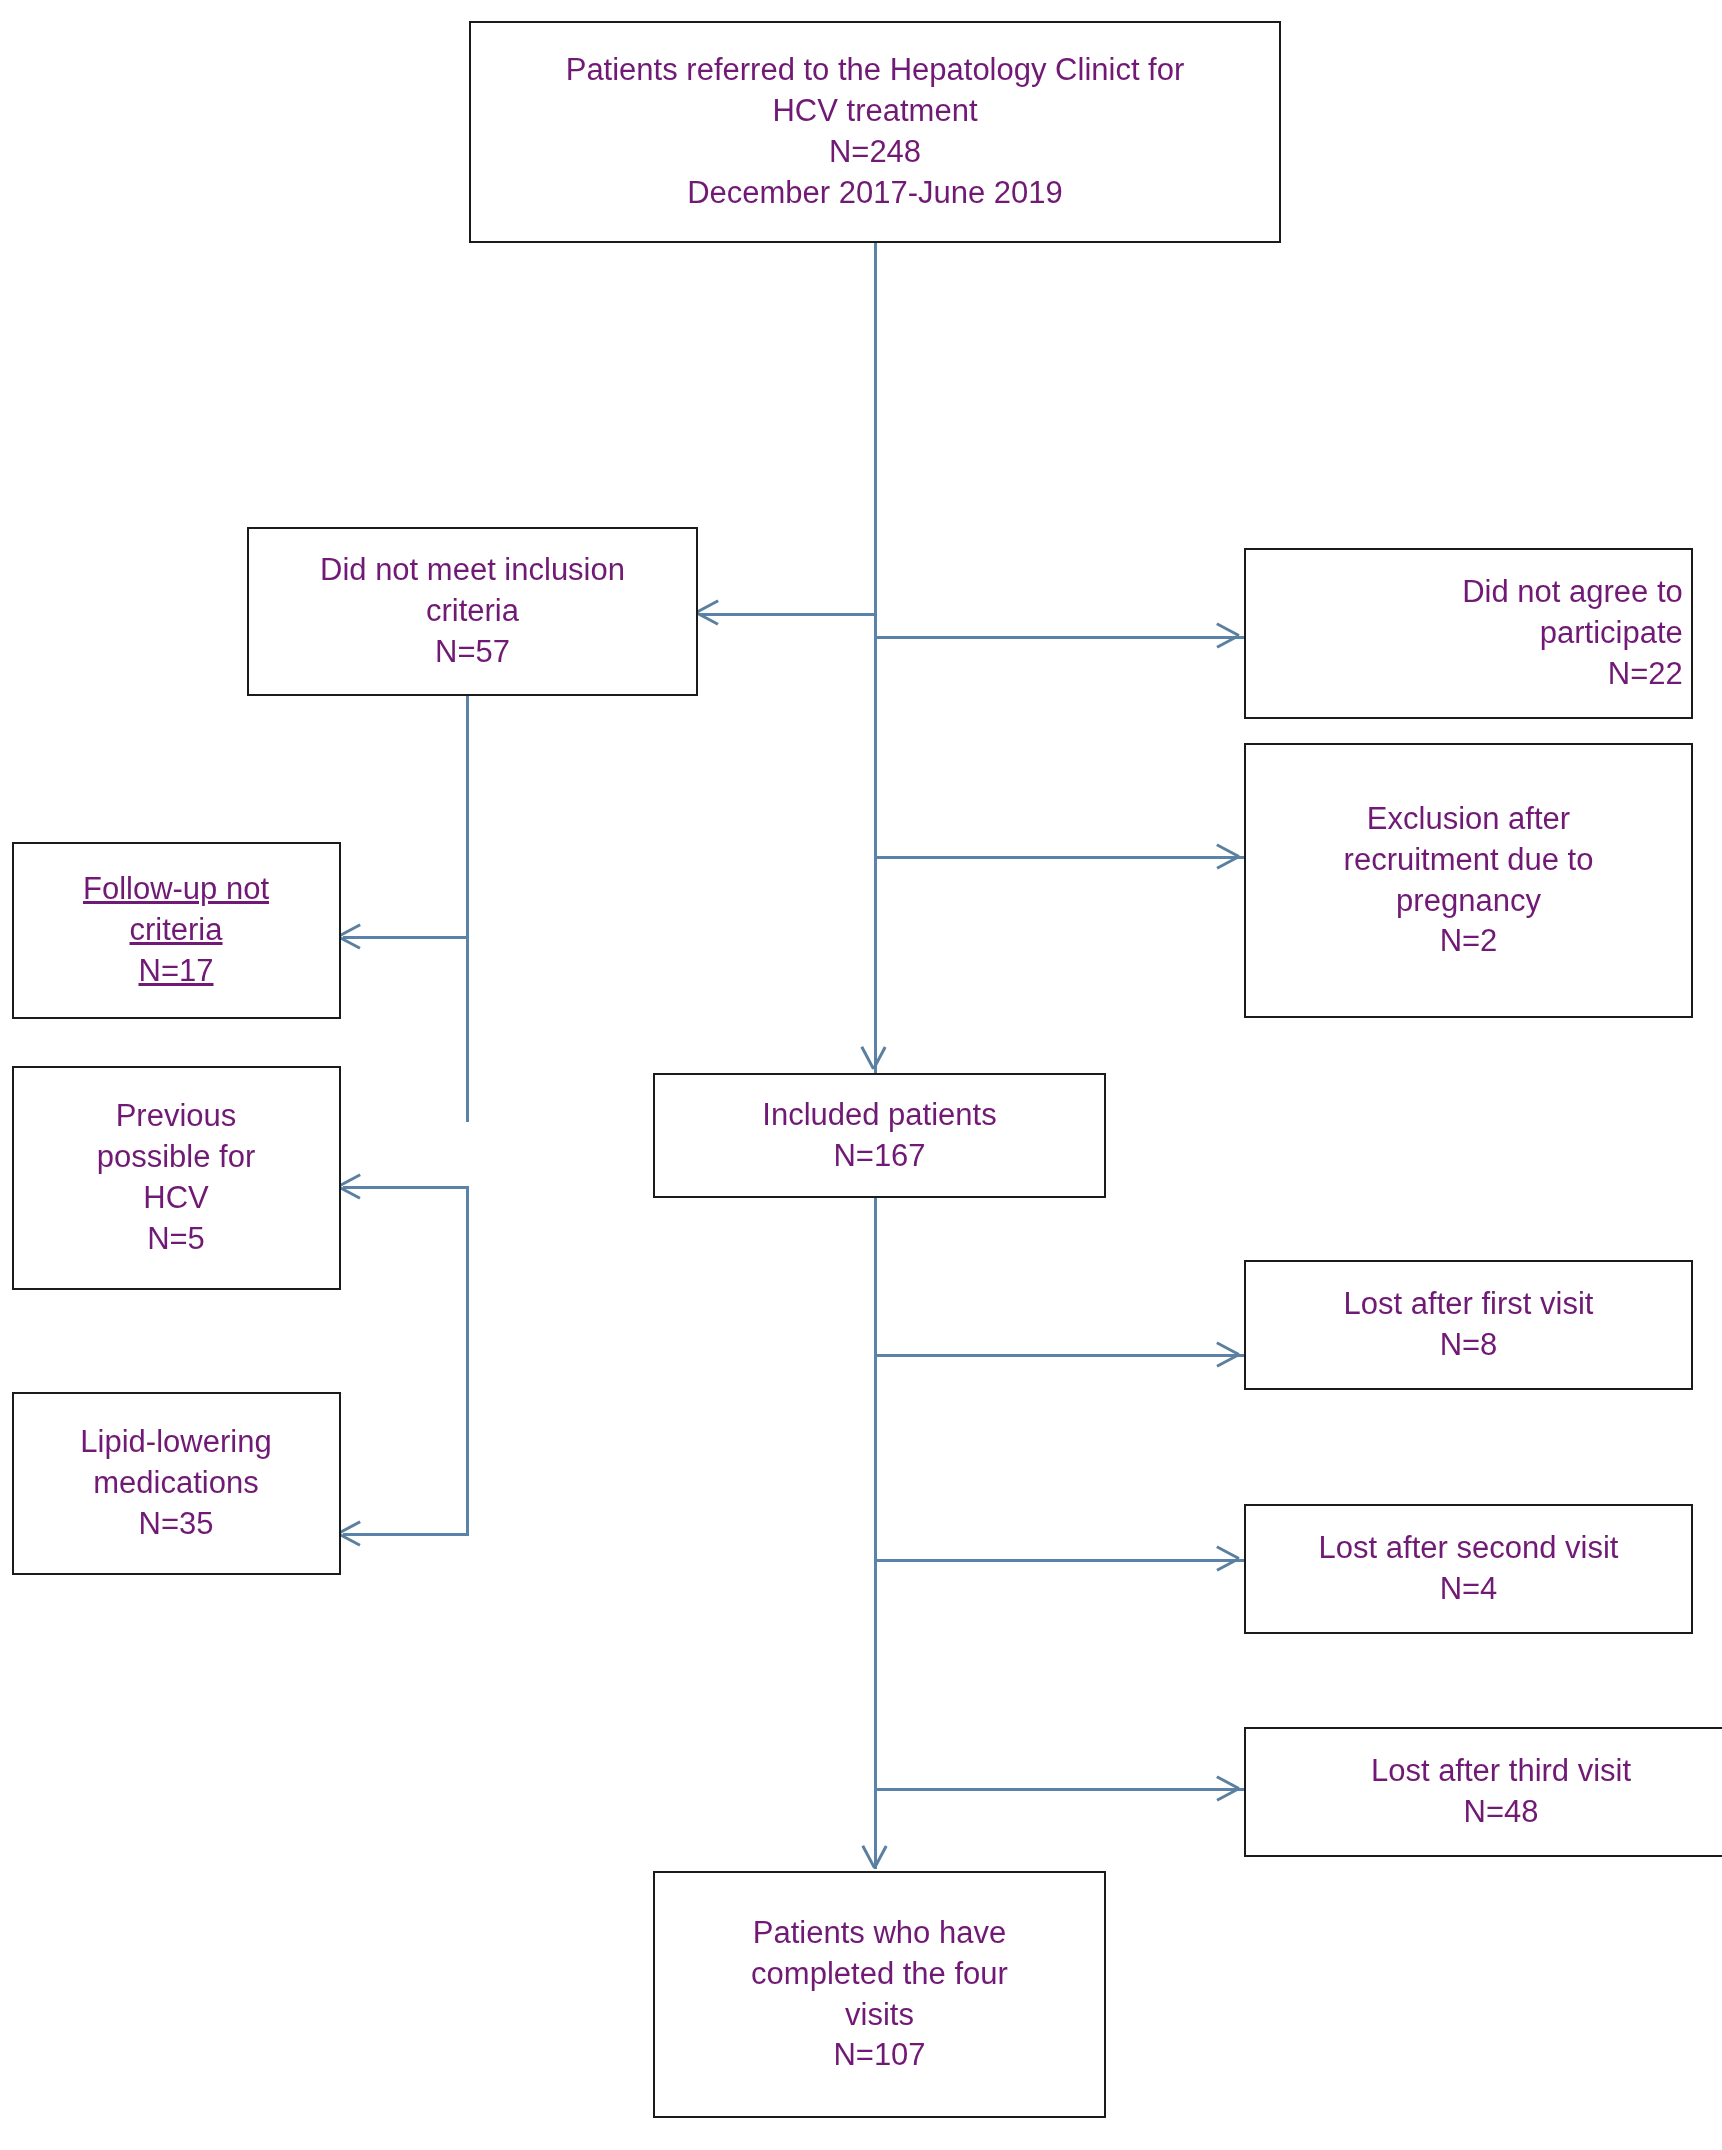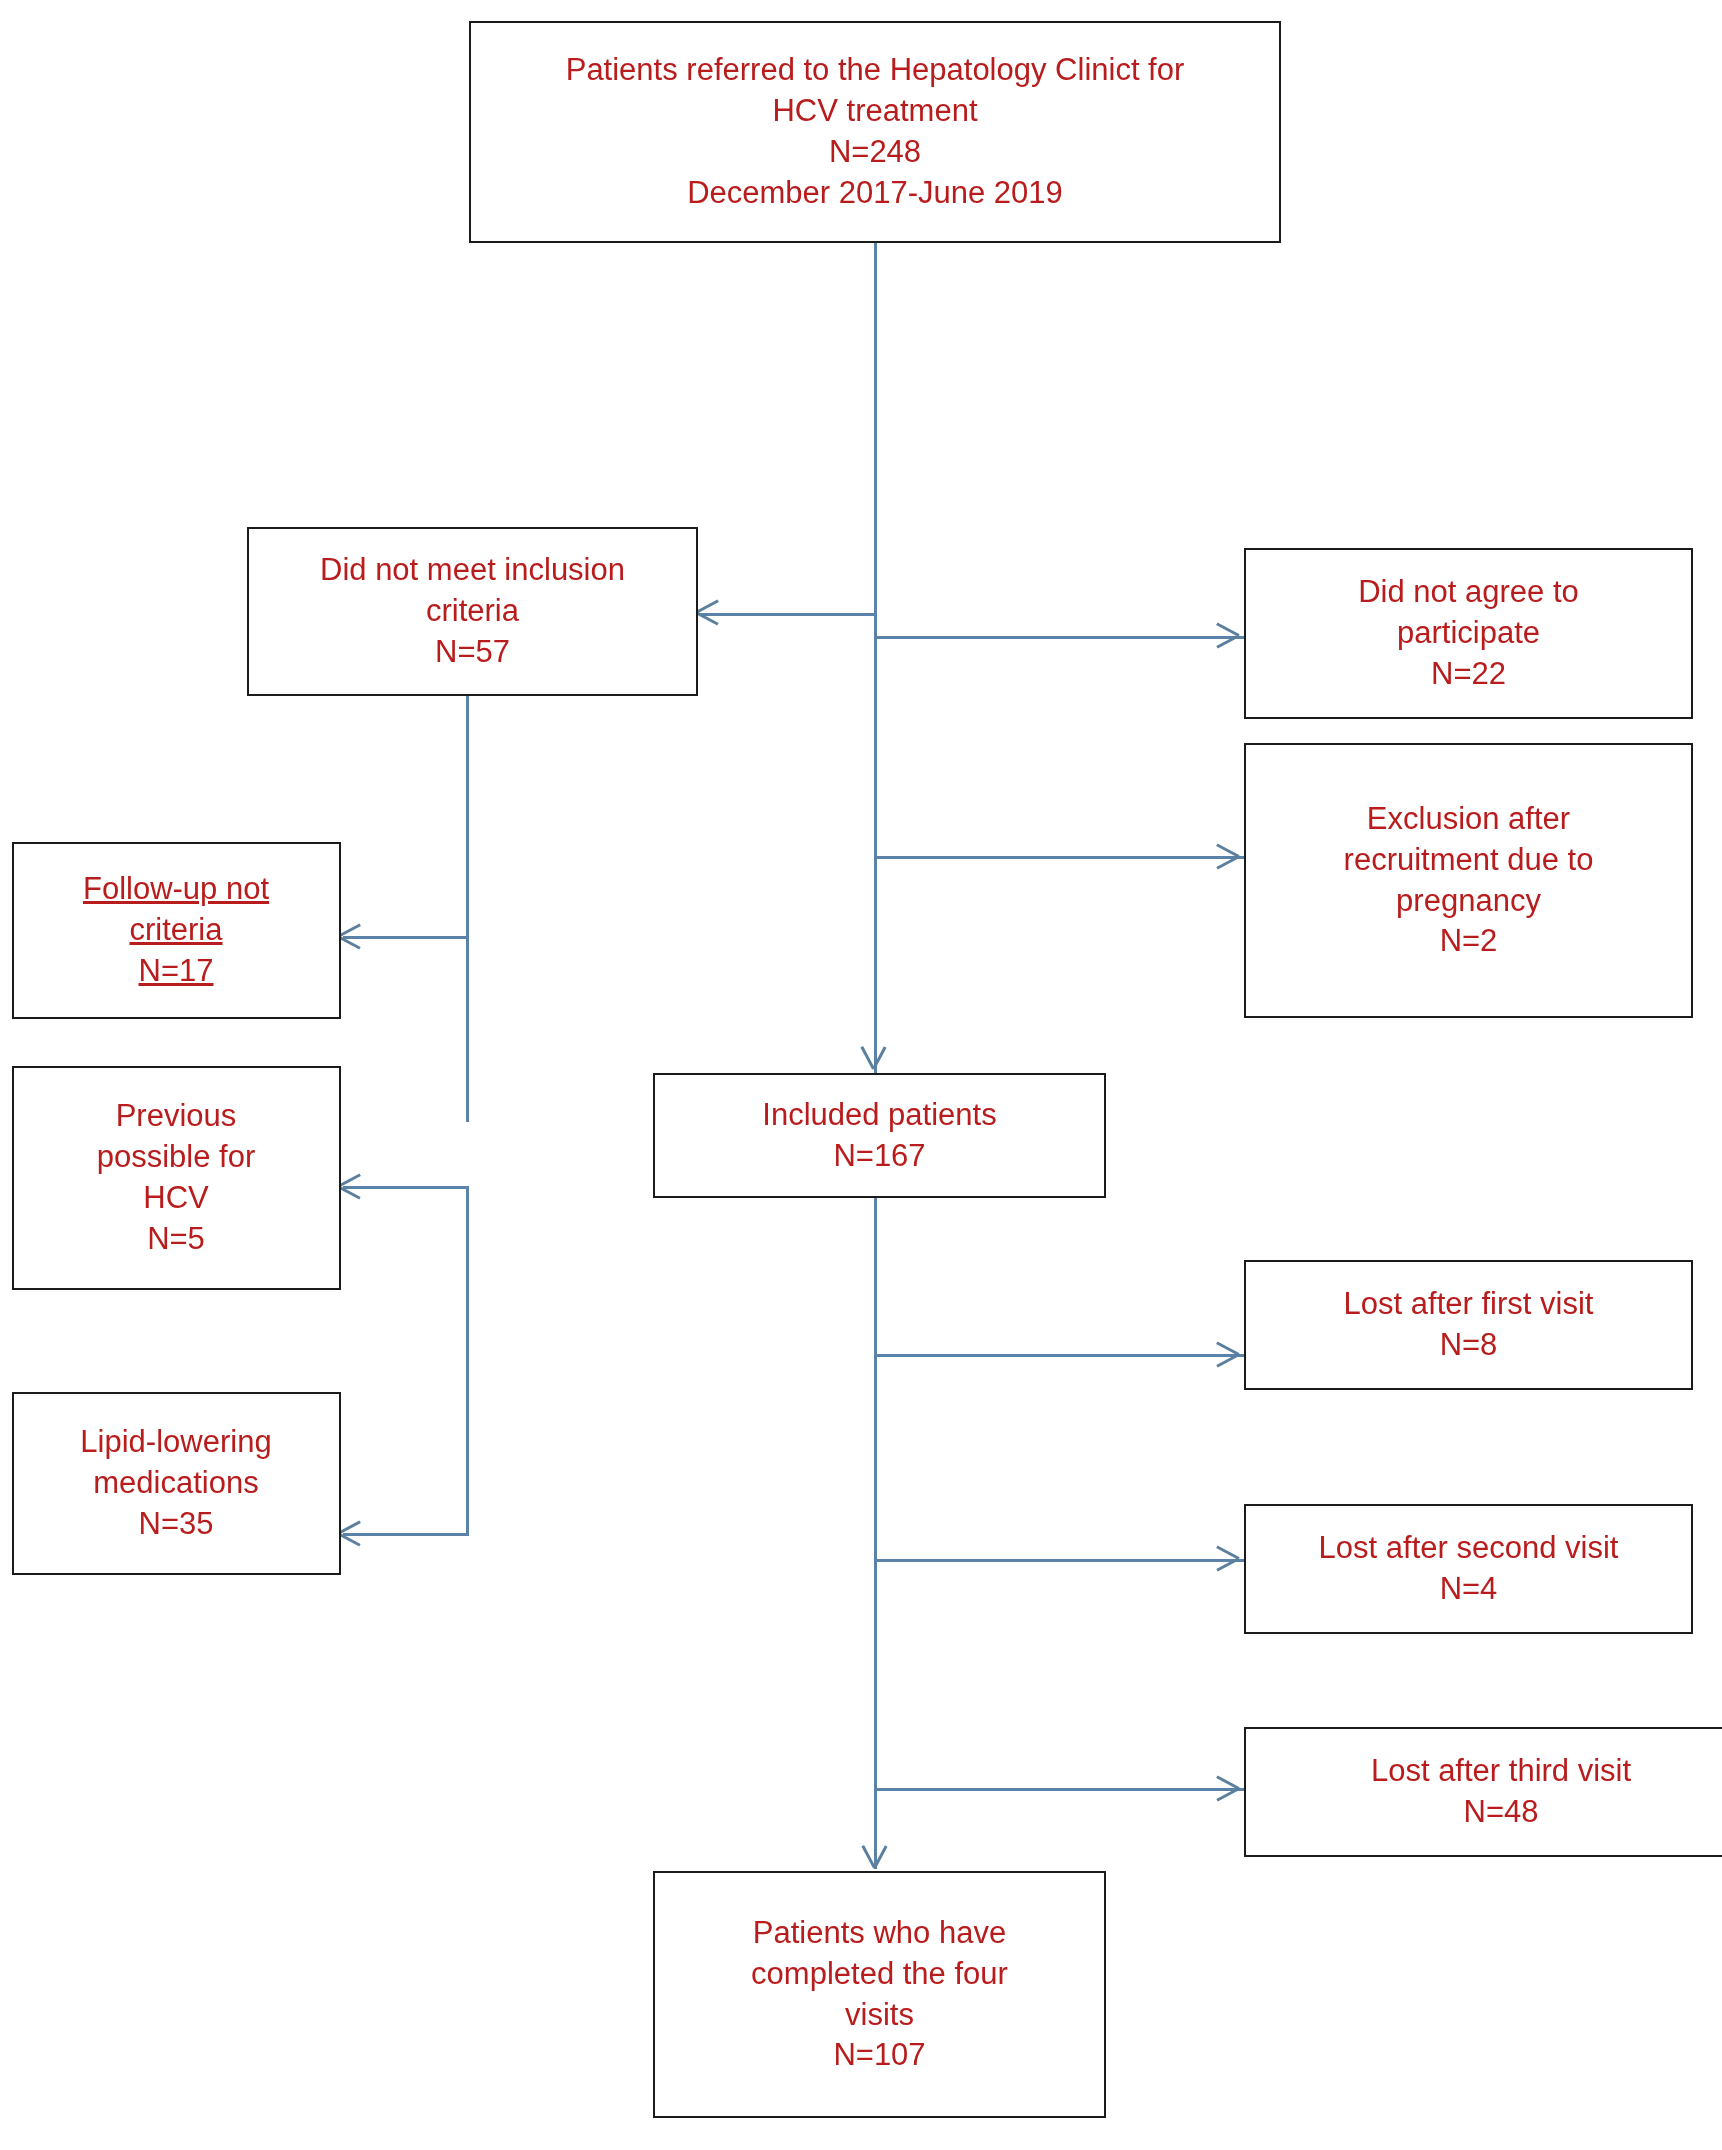--- a/index.html
+++ b/index.html
@@ -19,21 +19,21 @@
   .node {
     position: absolute;
     box-sizing: border-box;
     border: 2.5px solid #1b1b1b;
     background: #ffffff;
     display: flex;
     flex-direction: column;
     align-items: center;
     justify-content: center;
     text-align: center;
-    color: #b91c1c;
+    color: #701a75;
     font-size: 31px;
     line-height: 1.32;
     padding: 5px 8.2px;
     z-index: 5;
   }
   .node .ln {
     display: block;
     white-space: nowrap;
   }
   
@@ -157,21 +157,21 @@
     <span class="ln">N=248</span>
     <span class="ln">December 2017-June 2019</span>
   </div>
 
   <div class="node" style="left:247px; top:527px; width:451px; height:169px;">
     <span class="ln">Did not meet inclusion</span>
     <span class="ln">criteria</span>
     <span class="ln">N=57</span>
   </div>
 
-  <div class="node" style="left:1244px; top:548px; width:449px; height:171px;">
+  <div class="node" style="left:1244px; top:548px; width:449px; height:171px;align-items:flex-end;">
     <span class="ln">Did not agree to</span>
     <span class="ln">participate</span>
     <span class="ln">N=22</span>
   </div>
 
   <div class="node" style="left:1244px; top:743px; width:449px; height:275px;">
     <span class="ln">Exclusion after</span>
     <span class="ln">recruitment due to</span>
     <span class="ln">pregnancy</span>
     <span class="ln">N=2</span>

